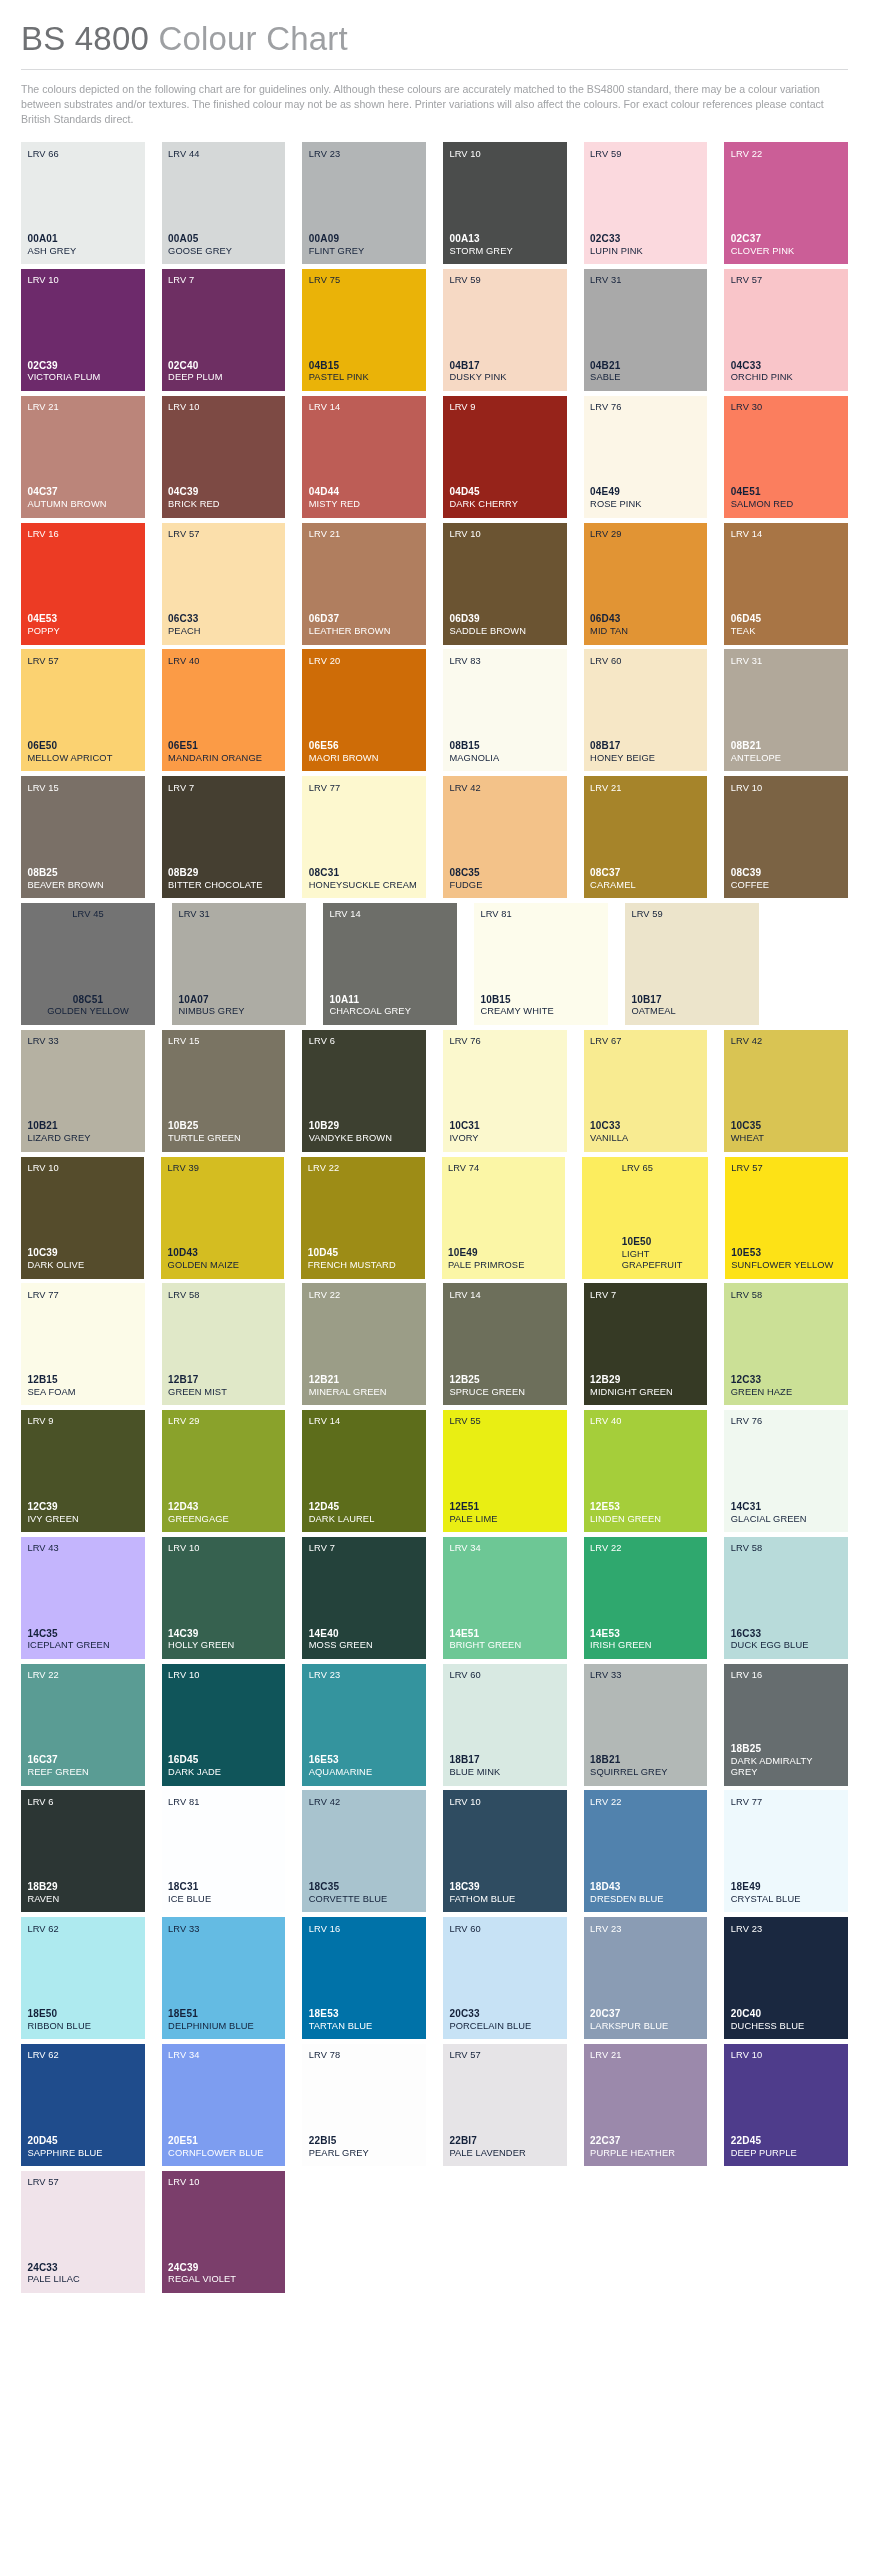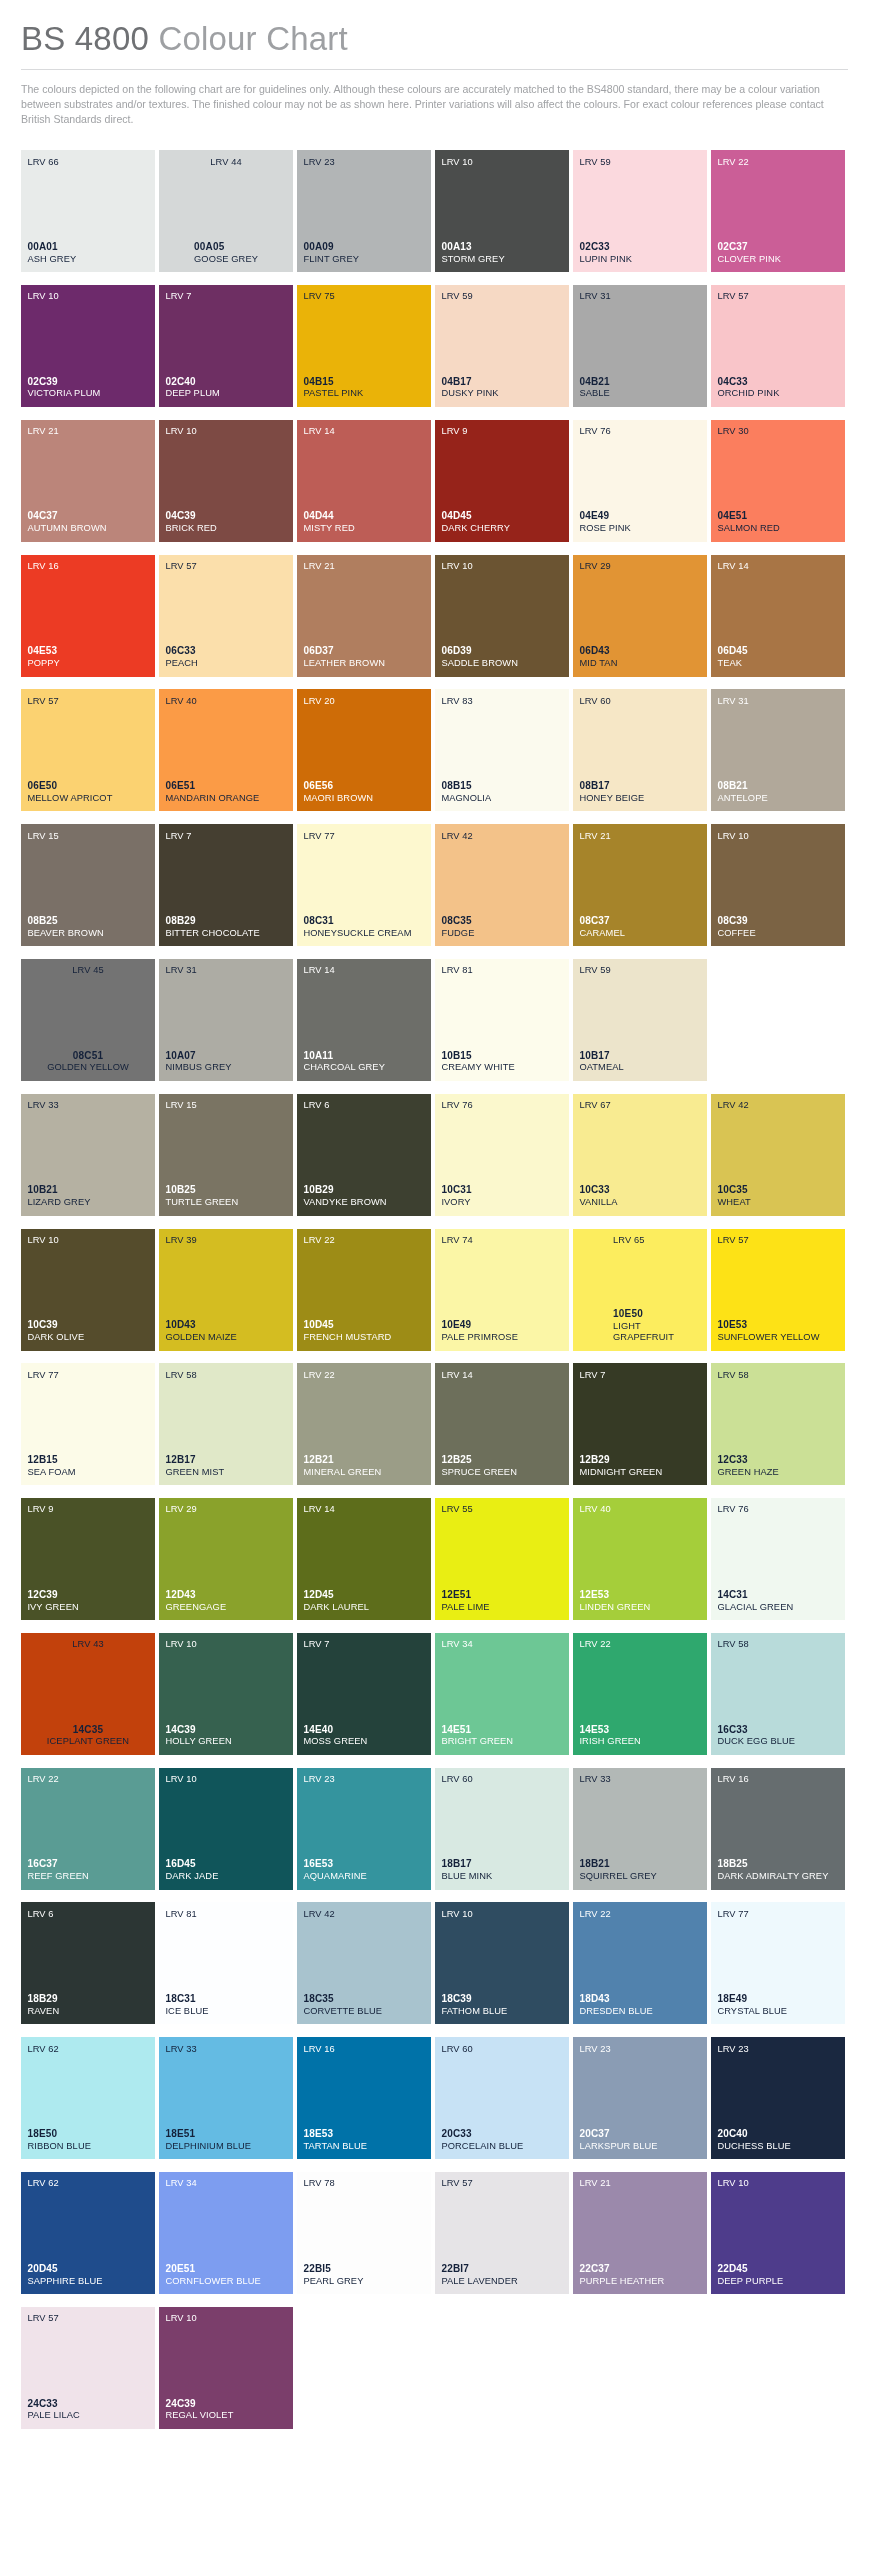--- a/index.html
+++ b/index.html
@@ -51,22 +51,21 @@
   }
 
   .swatch-grid {
     padding: 0 21px 24px 21px;
     display: flex;
     flex-direction: column;
     gap: 4.8px;
   }
   .swatch-row {
     display: flex;
-    gap: 4px;
-    margin-top: 8px;
+    gap: 17px;
   }
   .swatch {
     width: 134px;
     height: 122px;
     box-sizing: border-box;
     position: relative;
     padding: 6.4px 6.4px 7.2px 6.4px;
     display: flex;
     flex-direction: column;
     justify-content: space-between;
@@ -122,21 +121,21 @@
 
   <div class="swatch-grid" id="swatch-grid">
       <div class="swatch-row">
         <div class="swatch text-dark" title="00A01 ASH GREY" style="background: rgb(232, 235, 234);">
           <div class="swatch-lrv">LRV 66</div>
           <div class="swatch-foot">
             <div class="swatch-code">00A01</div>
             <div class="swatch-name">ASH GREY</div>
           </div>
         </div>
-        <div class="swatch text-dark" title="00A05 GOOSE GREY" style="background: rgb(213, 216, 216); align-items: center;">
+        <div class="swatch text-dark" title="00A05 GOOSE GREY" style="background: rgb(213, 216, 216);">
           <div class="swatch-lrv">LRV 44</div>
           <div class="swatch-foot">
             <div class="swatch-code">00A05</div>
             <div class="swatch-name">GOOSE GREY</div>
           </div>
         </div>
         <div class="swatch text-dark" title="00A09 FLINT GREY" style="background: rgb(178, 181, 182);">
           <div class="swatch-lrv">LRV 23</div>
           <div class="swatch-foot">
             <div class="swatch-code">00A09</div>
@@ -592,21 +591,21 @@
         </div>
         <div class="swatch text-dark" title="14C31 GLACIAL GREEN" style="background: rgb(240, 248, 240);">
           <div class="swatch-lrv">LRV 76</div>
           <div class="swatch-foot">
             <div class="swatch-code">14C31</div>
             <div class="swatch-name">GLACIAL GREEN</div>
           </div>
         </div>
       </div>
       <div class="swatch-row">
-        <div class="swatch text-dark" title="14C35 ICEPLANT GREEN" style="background: #c2410c; text-align: center;">
+        <div class="swatch text-dark" title="14C35 ICEPLANT GREEN" style="background: #c4b5fd;">
           <div class="swatch-lrv">LRV 43</div>
           <div class="swatch-foot">
             <div class="swatch-code">14C35</div>
             <div class="swatch-name">ICEPLANT GREEN</div>
           </div>
         </div>
         <div class="swatch text-light" title="14C39 HOLLY GREEN" style="background: rgb(54, 97, 79);">
           <div class="swatch-lrv">LRV 10</div>
           <div class="swatch-foot">
             <div class="swatch-code">14C39</div>

